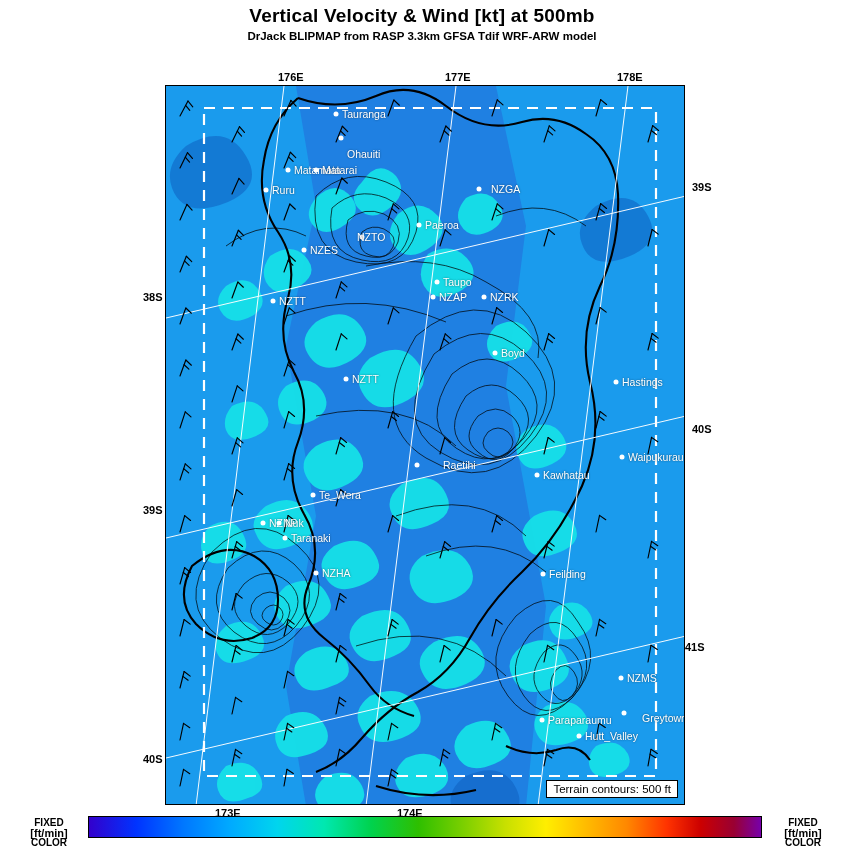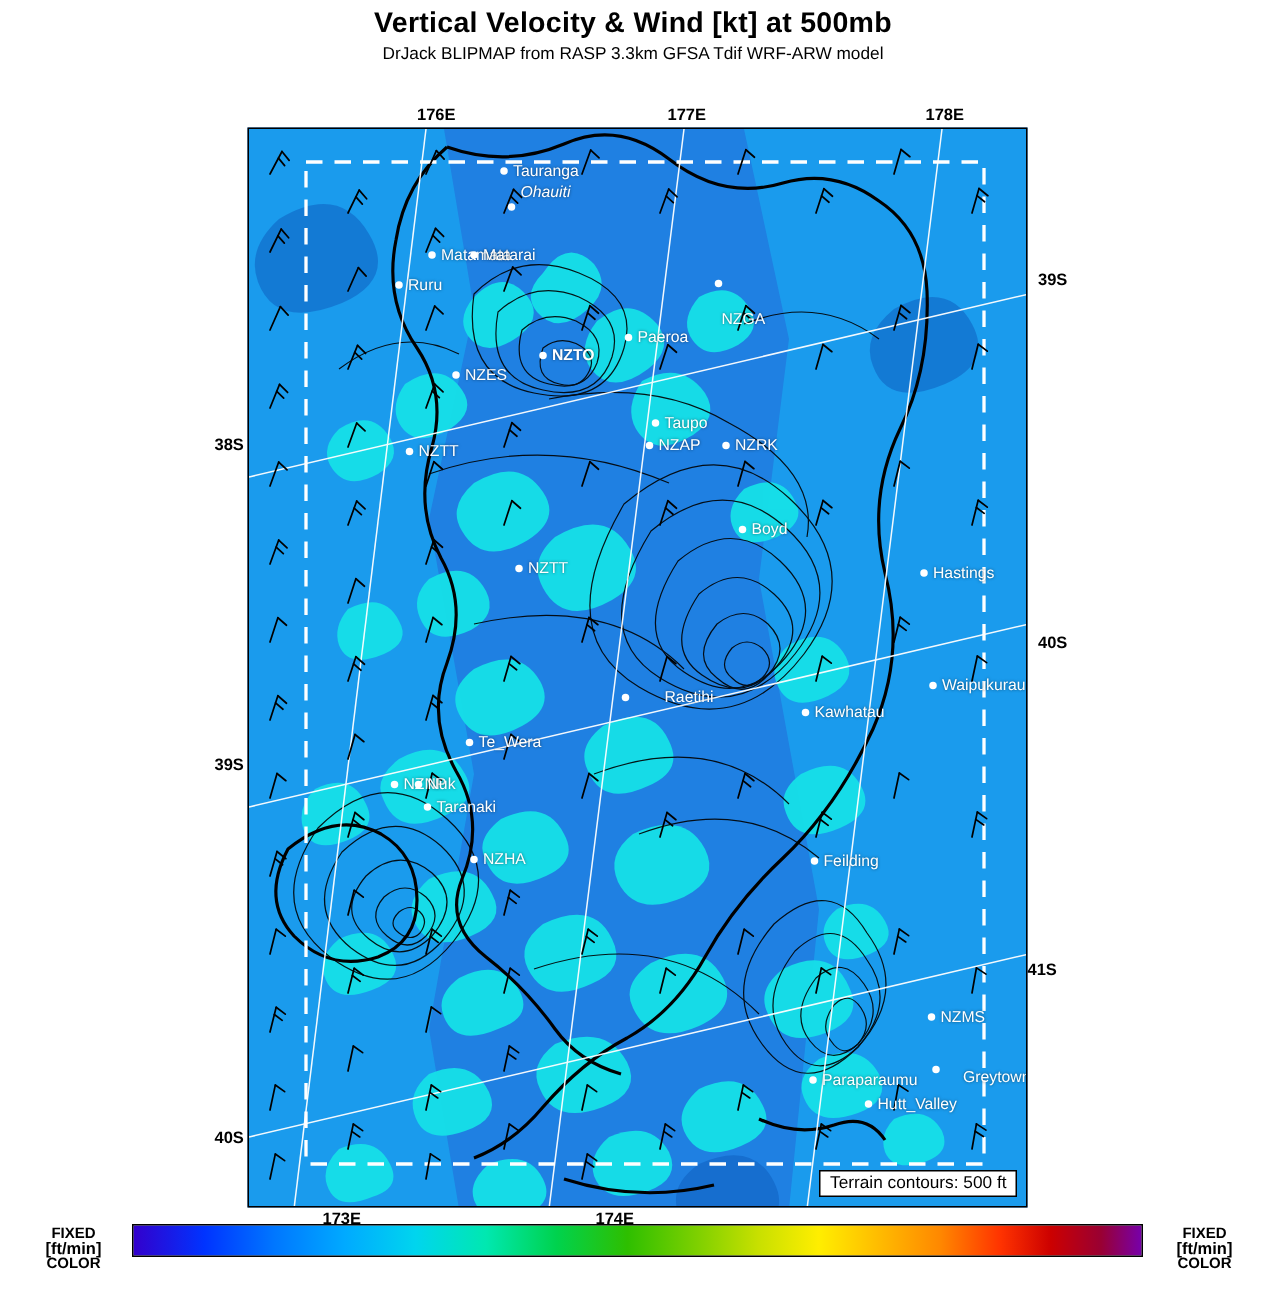--- a/index.html
+++ b/index.html
@@ -7,21 +7,21 @@
     width:850px;height:860px;background:#ffffff;
     font-family:"Liberation Sans", sans-serif;
     color:#000;overflow:hidden;position:relative;
   }
   
   #header{position:absolute;left:0;top:0;width:844px;text-align:center;}
   #title{font-size:19px;font-weight:bold;margin-top:5px;letter-spacing:0.2px;}
   #subtitle{font-size:15px;font-weight:bold;margin-top:3px;}
   #subtitle .z{font-size:12.5px;font-weight:bold;}
   #subtitle .fcst{font-size:11px;font-weight:bold;}
-  #credit{font-size:11.5px;font-weight:normal;margin-top:3px;}
+  #credit{font-size:11.5px;font-weight:bold;margin-top:3px;}
 
   
   #mapwrap{position:absolute;left:165px;top:85px;width:520px;height:720px;}
   #map{position:absolute;inset:0;overflow:hidden;background:#1e7fe0;
        border:1px solid #000;box-sizing:border-box;}
   #mapsvg{position:absolute;left:0;top:0;}
 
   
   .axlabel{position:absolute;font-size:11px;font-weight:bold;color:#000;}
 
@@ -601,33 +601,33 @@
               <path d="M0,-12 L6,-9.5"></path>
             </g>
         </g>
       </g>
     </svg>
 
     <div id="stations">
         <div class="dot" style="left: 170px; top: 28px;"></div>
         <div class="stn" style="left: 176px; top: 28px;">Tauranga</div>
         <div class="dot" style="left: 175px; top: 52px;"></div>
-        <div class="stn" style="left: 181px; top: 42px; font-style: italic;">Ohauiti</div>
+        <div class="stn" style="left: 181px; top: 68px;">Ohauiti</div>
         <div class="dot" style="left: 122px; top: 84px;"></div>
         <div class="stn" style="left: 128px; top: 84px;">Matamata</div>
         <div class="dot" style="left: 150px; top: 84px;"></div>
         <div class="stn" style="left: 156px; top: 84px;">Matarai</div>
         <div class="dot" style="left: 100px; top: 104px;"></div>
         <div class="stn" style="left: 106px; top: 104px;">Ruru</div>
         <div class="dot" style="left: 313px; top: 103px;"></div>
-        <div class="stn" style="left: 315px; top: 103px; margin-top: 24px;">NZGA</div>
+        <div class="stn" style="left: 325px; top: 103px;">NZGA</div>
         <div class="dot" style="left: 253px; top: 139px;"></div>
         <div class="stn" style="left: 259px; top: 139px;">Paeroa</div>
         <div class="dot" style="left: 196px; top: 151px;"></div>
-        <div class="stn" style="left: 202px; top: 151px; font-weight: bold;">NZTO</div>
+        <div class="stn" style="left: 191px; top: 151px;">NZTO</div>
         <div class="dot" style="left: 138px; top: 164px;"></div>
         <div class="stn" style="left: 144px; top: 164px;">NZES</div>
         <div class="dot" style="left: 271px; top: 196px;"></div>
         <div class="stn" style="left: 277px; top: 196px;">Taupo</div>
         <div class="dot" style="left: 267px; top: 211px;"></div>
         <div class="stn" style="left: 273px; top: 211px;">NZAP</div>
         <div class="dot" style="left: 318px; top: 211px;"></div>
         <div class="stn" style="left: 324px; top: 211px;">NZRK</div>
         <div class="dot" style="left: 107px; top: 215px;"></div>
         <div class="stn" style="left: 113px; top: 215px;">NZTT</div>

